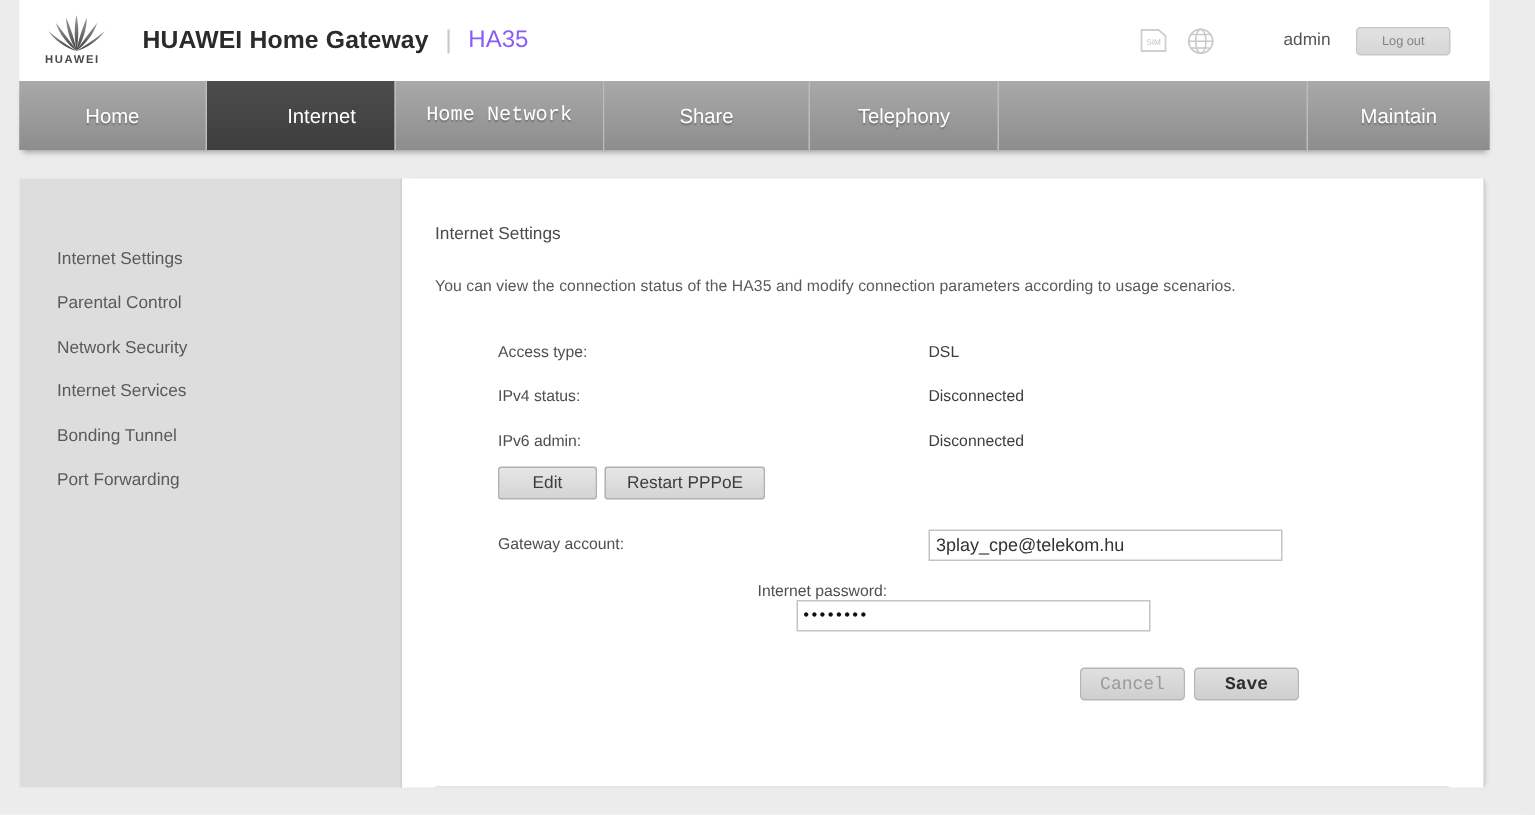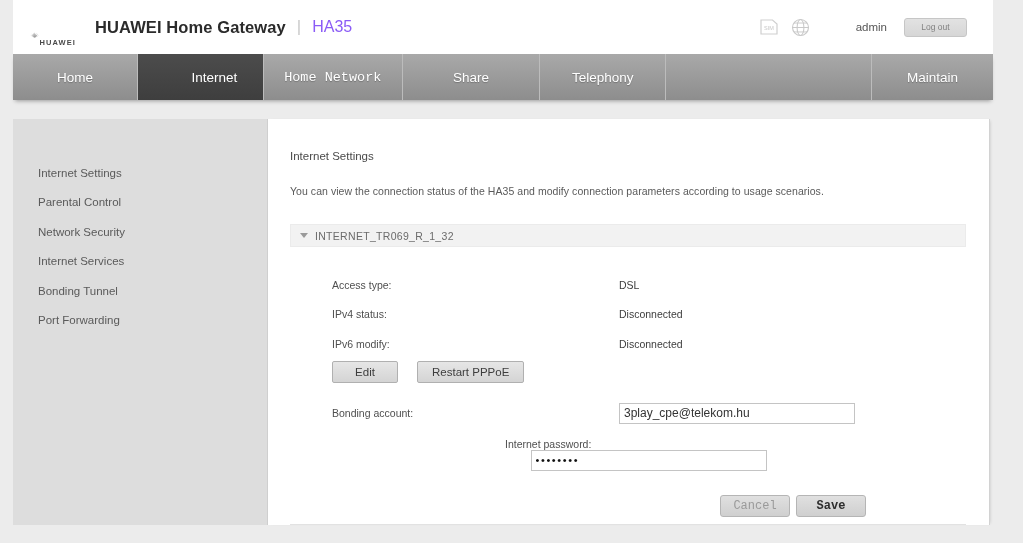--- a/index.html
+++ b/index.html
@@ -12,21 +12,21 @@
 
   
   .topbar {
     position: absolute; left: 13px; top: 0; width: 980px; height: 54px;
     background: #ffffff;
     display: flex; align-items: center;
   }
   .brand { display: flex; align-items: center; padding-left: 17px; }
   .logo-wrap {
     width: 46px; height: 40px;
-    display: flex; flex-direction: row; align-items: flex-end; justify-content: center;
+    display: flex; flex-direction: column; align-items: flex-start; justify-content: center;
   }
   .logo-flower { width: 42px; height: 24px; display: block; }
   .logo-word {
     font-size: 7.5px; font-weight: bold; letter-spacing: 1.1px;
     color: #4a4a4a; margin-top: 1px; font-family: "Liberation Sans", sans-serif;
   }
   .brand-title {
     margin-left: 19px; font-size: 16.5px; font-weight: bold;
     color: #2b2b2b; letter-spacing: .1px;
   }
@@ -104,21 +104,21 @@
     border-left: 4.5px solid transparent; border-right: 4.5px solid transparent;
     border-top: 5px solid #9a9a9a; margin-right: 7px;
   }
   .section-title { font-size: 10.5px; color: #6b6b6b; letter-spacing: .3px; }
 
   .form { margin-top: 23px; padding-left: 42px; }
   .frow { display: flex; align-items: center; height: 29.5px; }
   .flabel { width: 287px; font-size: 10.5px; color: #4f4f4f; }
   .fvalue { font-size: 10.5px; color: #3d3d3d; }
 
-  .btn-row { display: flex; margin-top: 2px; gap: 19px; }
+  .btn-row { display: flex; margin-top: 2px; gap: 5px; }
   .gbtn {
     height: 22px; padding: 0 14px;
     background: linear-gradient(#e6e6e6,#d4d4d4);
     border: 1px solid #b0b0b0; border-radius: 2px;
     font-size: 11.5px; color: #3d3d3d;
     display: flex; align-items: center; justify-content: center;
     font-family: "Liberation Sans", sans-serif;
   }
   .gbtn.edit { min-width: 66px; }
 
@@ -218,48 +218,44 @@
       <div class="side-item">Bonding Tunnel</div>
       <div class="side-item">Port Forwarding</div>
     </div>
 </div>
 
 <div class="content">
   <div class="content-inner">
     <div class="page-title">Internet Settings</div>
     <div class="page-desc">You can view the connection status of the HA35 and modify connection parameters according to usage scenarios.</div>
 
-    <div class="section-bar">
-      <span class="caret"></span>
-      <span class="section-title">INTERNET_TR069_R_1_32</span>
-    </div>
 
     <div class="form">
       <div id="statusrows">
           <div class="frow">
             <div class="flabel">Access type:</div>
             <div class="fvalue">DSL</div>
           </div>
           <div class="frow">
             <div class="flabel">IPv4 status:</div>
             <div class="fvalue">Disconnected</div>
           </div>
           <div class="frow">
-            <div class="flabel">IPv6 modify:</div>
+            <div class="flabel">IPv6 admin:</div>
             <div class="fvalue">Disconnected</div>
           </div>
         </div>
 
       <div class="btn-row">
         <div class="gbtn edit">Edit</div>
         <div class="gbtn">Restart PPPoE</div>
       </div>
 
       <div class="irow">
-        <div class="flabel">Bonding account:</div>
+        <div class="flabel">Gateway account:</div>
         <input class="tinput" type="text" value="3play_cpe@telekom.hu" style="">
       </div>
 
       <div class="irow second">
         <div class="flabel">Internet password:</div>
         <input class="tinput pw" type="text" value="••••••••" style="">
       </div>
 
       <div class="action-row">
         <div class="abtn cancel">Cancel</div>

